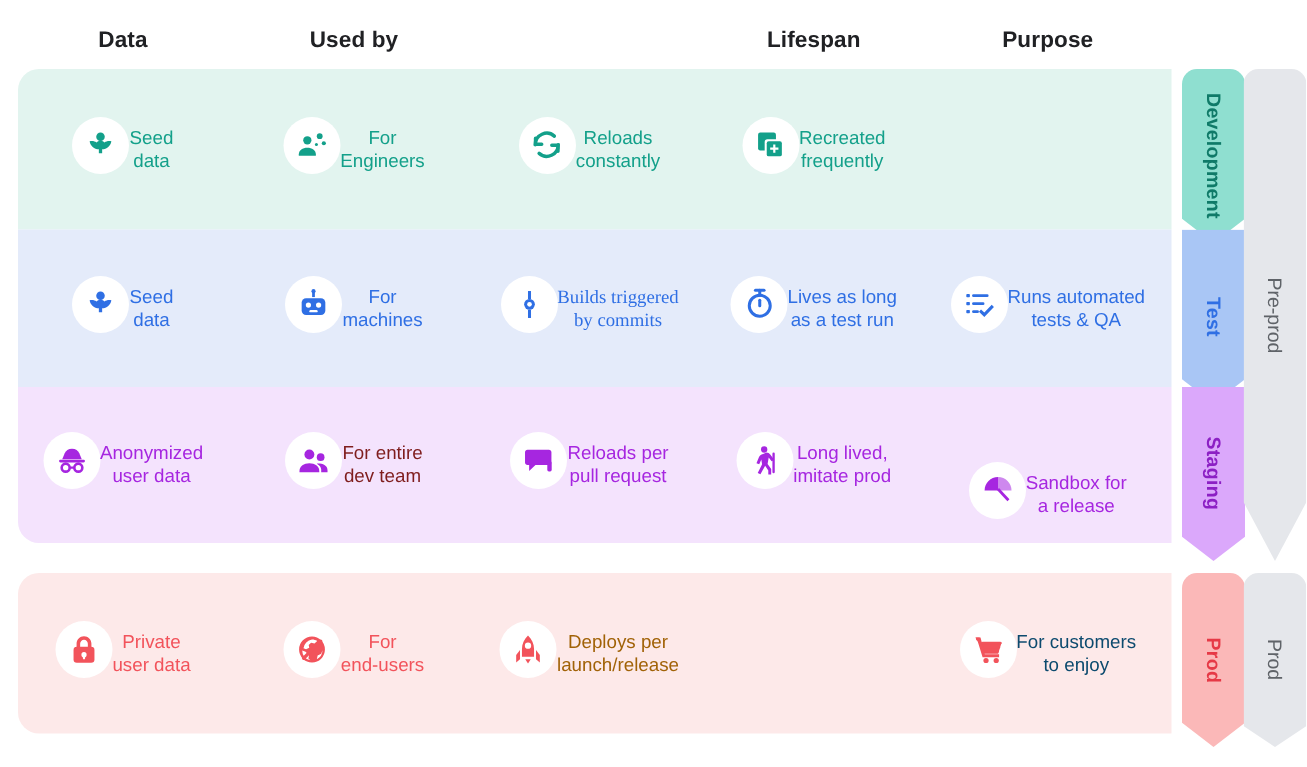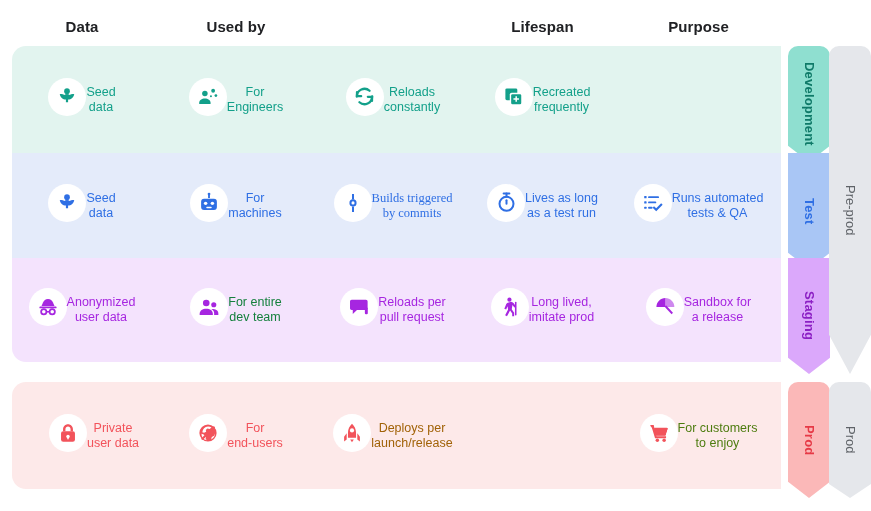--- a/index.html
+++ b/index.html
@@ -222,21 +222,21 @@
           </div>
           <div class="cell" style="left: 154px; width: 140px;">
             <div class="bubble">
               <svg width="22" height="22" viewBox="0 0 24 24" fill="#a626e0">
                 <circle cx="9" cy="7.6" r="3.6"></circle>
                 <path d="M1.8 19.6c0-3.5 3.2-5.6 7.2-5.6s7.2 2.1 7.2 5.6v1H1.8z"></path>
                 <circle cx="17.2" cy="9.6" r="2.8"></circle>
                 <path d="M14.4 14.3c3.5-.3 7.8 1 7.8 4.7v1.6h-4.6v-2c0-1.7-1.3-3.3-3.2-4.3z"></path>
               </svg>
             </div>
-            <div class="clabel" style="color: #15803d;">For entire
+            <div class="clabel" style="color: #7f1d1d;">For entire
 dev team</div>
           </div>
           <div class="cell" style="left: 306px; width: 150px;">
             <div class="bubble">
               <svg width="22" height="22" viewBox="0 0 24 24" fill="#a626e0">
                 <path d="M2.8 4.2h15.6c1 0 1.8.8 1.8 1.8v7.4c0 1-.8 1.8-1.8 1.8H8.6L4 19.6V15.2H2.8c-1 0-1.8-.8-1.8-1.8V6c0-1 .8-1.8 1.8-1.8z" transform="translate(1.2,0)"></path>
                 <rect x="18.4" y="12.6" width="3.2" height="7.4" rx="1.2"></rect>
               </svg>
             </div>
             <div class="clabel" style="color: rgb(166, 38, 224);">Reloads per
@@ -246,38 +246,38 @@
             <div class="bubble">
               <svg width="22" height="22" viewBox="0 0 24 24" fill="#a626e0">
                 <circle cx="11.4" cy="4" r="2.3"></circle>
                 <path d="M10.6 7.2c-1.6.2-2.6 1.2-3.1 2.6L5.8 14l2 .8 1.5-3.5.6 3.4-3.2 6.3 2 1 3.4-6.2 2.3 3.4v3h2.1v-4l-2.6-3.7.8-4.6 2.1 2.6 2-.9-3-3.9c-.7-.9-1.6-1.4-2.7-1.5z"></path>
                 <rect x="17.4" y="6.2" width="1.7" height="15" rx=".85"></rect>
               </svg>
             </div>
             <div class="clabel" style="color: rgb(166, 38, 224);">Long lived,
 imitate prod</div>
           </div>
-          <div class="cell" style="left: 604px; width: 165px;">
+          <div class="cell" style="left: 604px; width: 165px; margin-top: 20px;">
             <div class="bubble">
               <svg width="22" height="22" viewBox="0 0 24 24" fill="#a626e0">
                 <path d="M12.4 2.2C7 2.2 2.6 6.6 2.6 12h9.8V2.2z"></path>
                 <path d="M12.4 2.2V12h9.8c0-5.4-4.4-9.8-9.8-9.8z" opacity=".55"></path>
                 <path d="M12.4 12l6.8 7.4c.9 1 2.4 1 3.3 0l-.3-.4L12.4 12z" opacity=".0"></path>
                 <rect x="11.5" y="11" width="1.9" height="0"></rect>
                 <path d="M11.6 11.6l7.6 8.2 1.5-1.4-7.6-8.2z"></path>
               </svg>
             </div>
             <div class="clabel" style="color: rgb(166, 38, 224);">Sandbox for
 a release</div>
           </div>
         </div>
       </div>
       <div class="row" style="top: 382px; height: 107px; background: rgb(253, 233, 233); border-radius: 14px 0px 0px 14px;">
         <div class="cells">
-          <div class="cell" style="left: 0px; width: 140px; padding-left: 12px;">
+          <div class="cell" style="left: 0px; width: 140px;">
             <div class="bubble">
               <svg width="22" height="22" viewBox="0 0 24 24" fill="#f2535b">
                 <path d="M12 2.4c-3 0-5.4 2.4-5.4 5.4v2.4h2.6V7.8c0-1.6 1.3-2.9 2.8-2.9s2.8 1.3 2.8 2.9v2.4h2.6V7.8c0-3-2.4-5.4-5.4-5.4z"></path>
                 <rect x="4.4" y="10" width="15.2" height="11.6" rx="2.4"></rect>
                 <circle cx="12" cy="15.8" r="1.9" fill="#fff"></circle>
                 <rect x="11.2" y="15.6" width="1.6" height="3.6" rx=".8" fill="#fff"></rect>
               </svg>
             </div>
             <div class="clabel" style="color: rgb(242, 83, 91);">Private
 user data</div>
@@ -310,21 +310,21 @@
               <svg width="22" height="22" viewBox="0 0 24 24" fill="#f2535b">
                 <path d="M2.4 3.2h3.1l.9 3.6h15.2l-2.6 8.2H8.2L7 10.6"></path>
                 <path d="M3 3.2h3.2l3.1 12.3h10.4v2.1H7.7L3.9 5.3H3z"></path>
                 <rect x="6.8" y="6.4" width="14.6" height="2" rx="1"></rect>
                 <rect x="8" y="9.4" width="12.4" height="2" rx="1"></rect>
                 <rect x="9" y="12.4" width="10.6" height="2" rx="1"></rect>
                 <circle cx="10.2" cy="20" r="1.9"></circle>
                 <circle cx="17.6" cy="20" r="1.9"></circle>
               </svg>
             </div>
-            <div class="clabel" style="color: #4d7c0f;">For customers
+            <div class="clabel" style="color: #0c4a6e;">For customers
 to enjoy</div>
           </div>
         </div>
       </div>
     </div>
   <div id="rail-layer">
       <div class="railstage" style="left: 788px; top: 46px; height: 116px; background: rgb(143, 223, 208); clip-path: polygon(0px 0px, 100% 0px, 100% 86%, 50% 100%, 0px 86%); border-radius: 10px 10px 0px 0px;">
         <span class="vtext" style="color: rgb(15, 122, 104);">Development</span>
       </div>
       <div class="railstage" style="left: 788px; top: 153px; height: 116px; background: rgb(169, 198, 245); clip-path: polygon(0px 0px, 100% 0px, 100% 86%, 50% 100%, 0px 86%); border-radius: 0px;">

